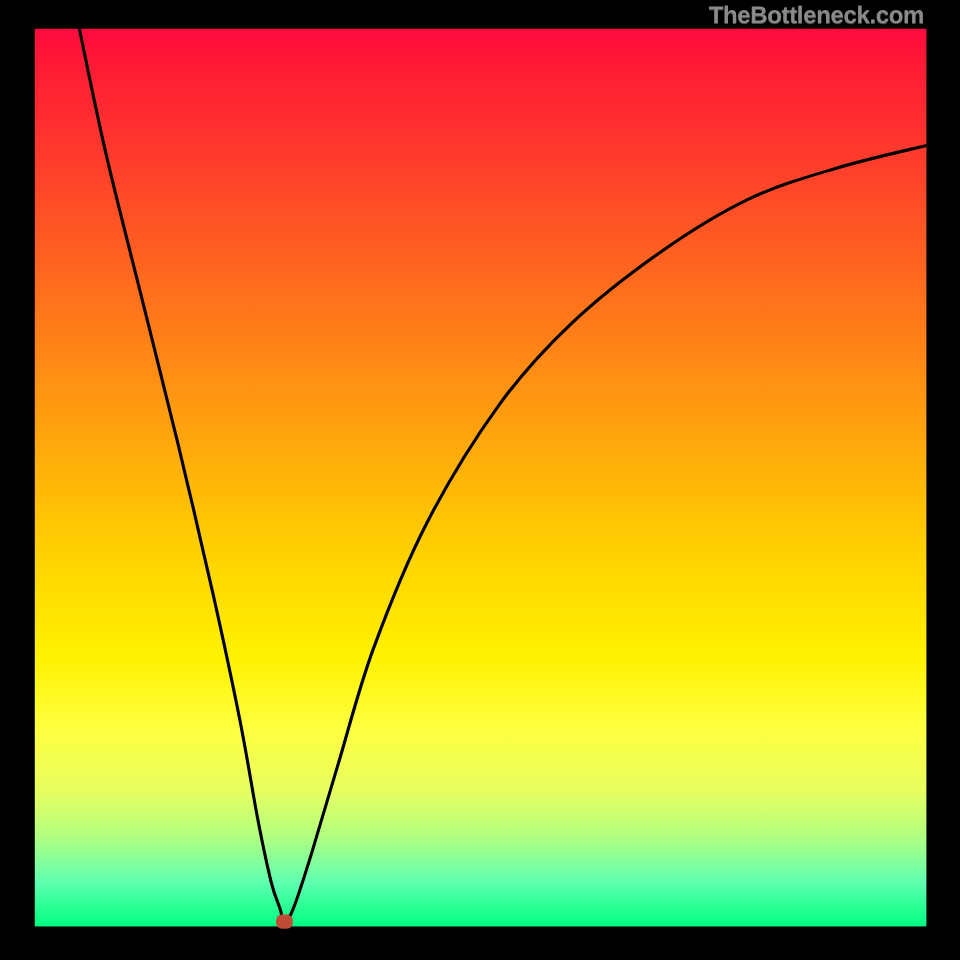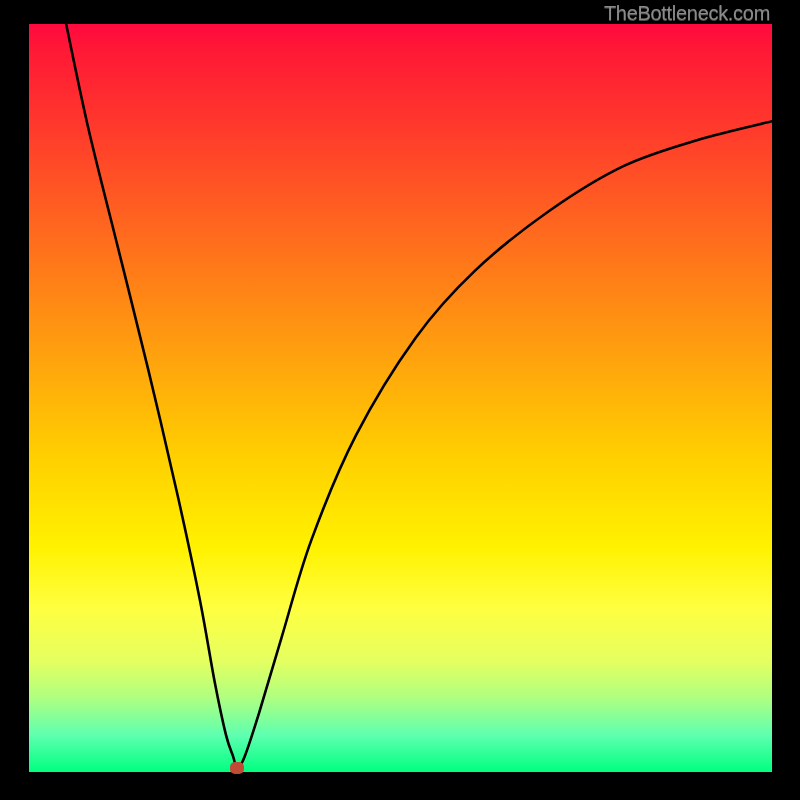--- a/index.html
+++ b/index.html
@@ -33,21 +33,21 @@
       #60ffb0 95%,
       #00ff80 100%
     );
   }
   .watermark {
     position: absolute;
     top: 2px;
     right: 30px;
     font-family: Arial, Helvetica, sans-serif;
     font-size: 20px;
-    font-weight: normal;
+    font-weight: bold;
     color: #8a8a8a;
     text-shadow: 0 1px 0 rgba(255,255,255,0.3);
     letter-spacing: -0.3px;
   }
   svg.curve {
     position: absolute;
     left: 0;
     top: 0;
     width: 743px;
     height: 748px;

